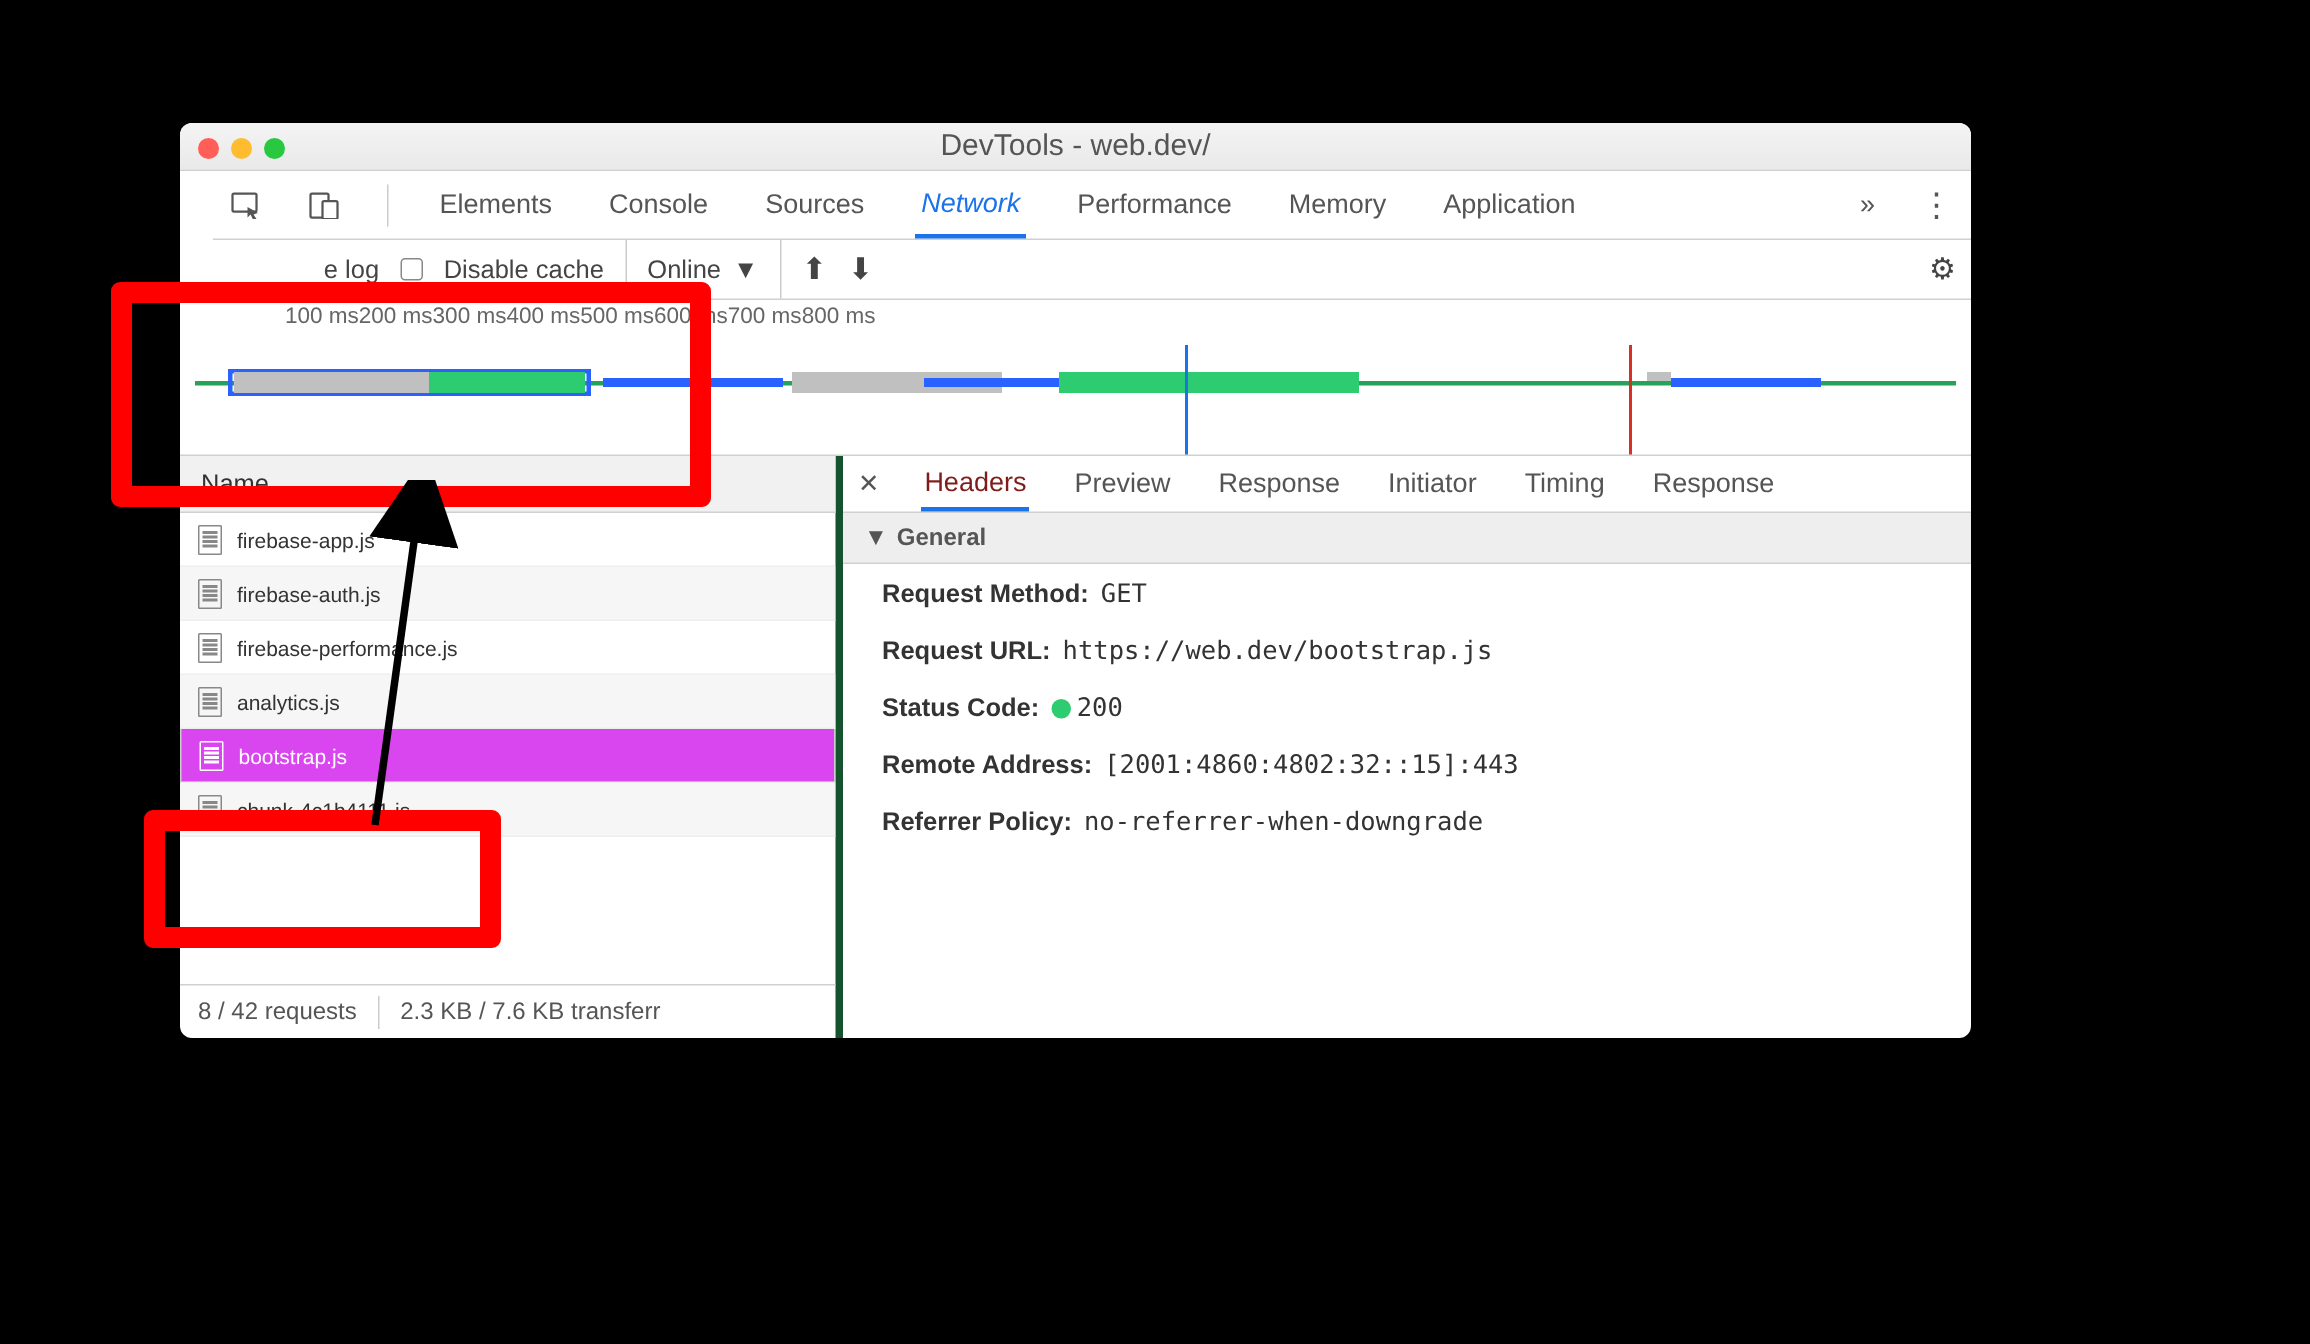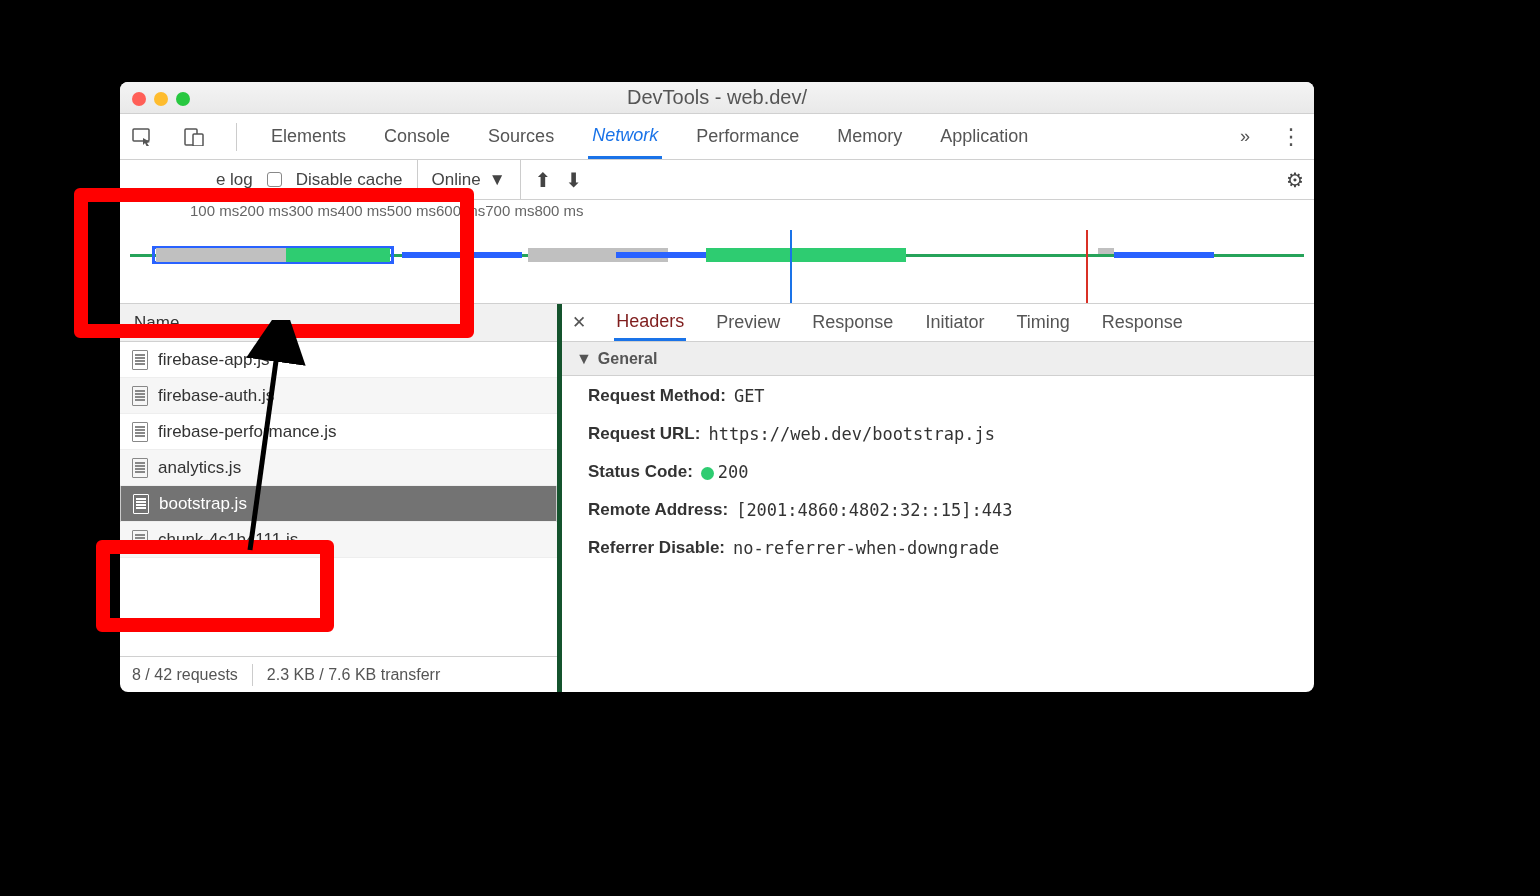--- a/index.html
+++ b/index.html
@@ -41,20 +41,21 @@
   
   .main-tabs {
     height: 46px;
     border-bottom: 1px solid #d0d0d0;
     display:flex;
     align-items:center;
     padding: 0 12px;
     gap: 30px;
     font-size: 18px;
     color:#555;
+    margin-left:22px;
   }
   .dev-icon { width:22px; height:18px; }
   .main-tab { cursor:pointer; padding:10px 4px; }
   .main-tab.active { color:#1a73e8; border-bottom:3px solid #1a73e8;font-style:italic; }
   .main-tabs .chev { font-size:18px; margin-left:auto; }
   .kebab { font-size:22px; }
 
   
   .toolbar {
     height: 40px;
@@ -83,23 +84,23 @@
   .bluebar-f { position:absolute; top:22px; height:6px; background:#2962ff; }
   .vline { position:absolute; top:0; bottom:0; width:2px; }
   .vline.blue{background:#1a73e8;} .vline.red{background:#d93025;}
   .tinygrey { position:absolute; top:18px; height:6px; background:#c0c0c0; }
 
   
   .split { flex:1; display:flex; }
   .left-pane { width:442px; border-right:5px solid #14532d; display:flex; flex-direction:column; }
   .name-hdr { height:38px; background:#f1f1f1; border-bottom:1px solid #d0d0d0; display:flex; align-items:center; padding:0 14px; font-size:17px; color:#333; }
   .name-list { flex:1; overflow:hidden; }
-  .name-row { height:36px; display:flex; align-items:center; gap:10px; padding:0 12px; border-bottom:1px solid #eee; font-size:17px; color:#333; }
+  .name-row { height:36px; display:flex; align-items:center; gap:10px; padding:0 12px; border-bottom:1px solid #eee; font-size:14px; color:#333; }
   .name-row.alt { background:#f6f6f6; }
-  .name-row.sel { background:#737373; color:#fff; }
+  .name-row.sel { background:#d946ef; color:#fff; }
   .file-ico { width:16px; height:20px; border:1.5px solid #888; border-radius:1px; position:relative; }
   .file-ico::after{content:'';position:absolute;left:2px;right:2px;top:3px;height:2px;background:#888;box-shadow:0 3px 0 #888,0 6px 0 #888,0 9px 0 #888;}
   .name-row.sel .file-ico{border-color:#fff;} .name-row.sel .file-ico::after{background:#fff;box-shadow:0 3px 0 #fff,0 6px 0 #fff,0 9px 0 #fff;}
   .status-bar { height:36px; border-top:1px solid #d0d0d0; display:flex; align-items:center; padding:0 12px; font-size:16px; color:#555; gap:14px;}
   .status-bar .div{width:1px;height:22px;background:#ccc;}
 
   
   .right-pane { flex:1; display:flex; flex-direction:column; }
   .detail-tabs { height:38px; border-bottom:1px solid #d0d0d0; display:flex; align-items:center; gap:28px; padding:0 10px; font-size:18px; color:#555;}
   .detail-tabs .close{font-size:17px;}
@@ -255,21 +256,21 @@
           </div>
         <div class="kv">
             <span class="k">Status Code:</span>
             <span class="v"><span class="status-dot"></span><span>200</span></span>
           </div>
         <div class="kv">
             <span class="k">Remote Address:</span>
             <span class="v">[2001:4860:4802:32::15]:443</span>
           </div>
         <div class="kv">
-            <span class="k">Referrer Disable:</span>
+            <span class="k">Referrer Policy:</span>
             <span class="v">no-referrer-when-downgrade</span>
           </div>
       </div>
     </div>
   </div>
 
 </div>
 
 <div class="annot-box" style="left:74px;top:188px;width:400px;height:150px"></div>
 <div class="annot-box" style="left:96px;top:540px;width:238px;height:92px"></div>

